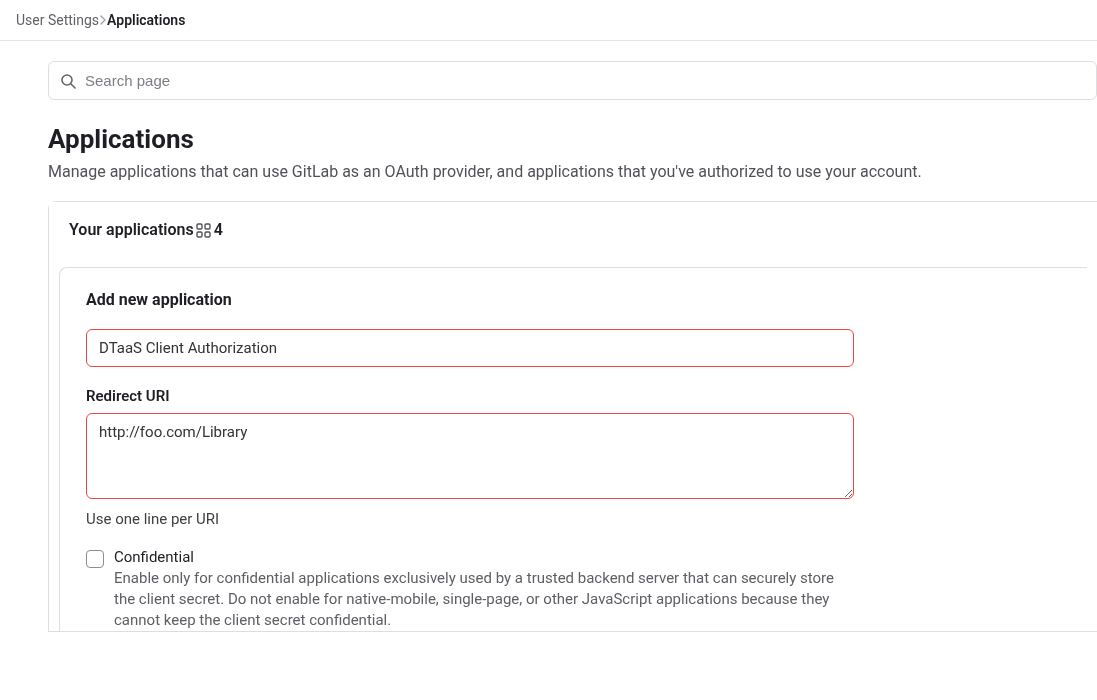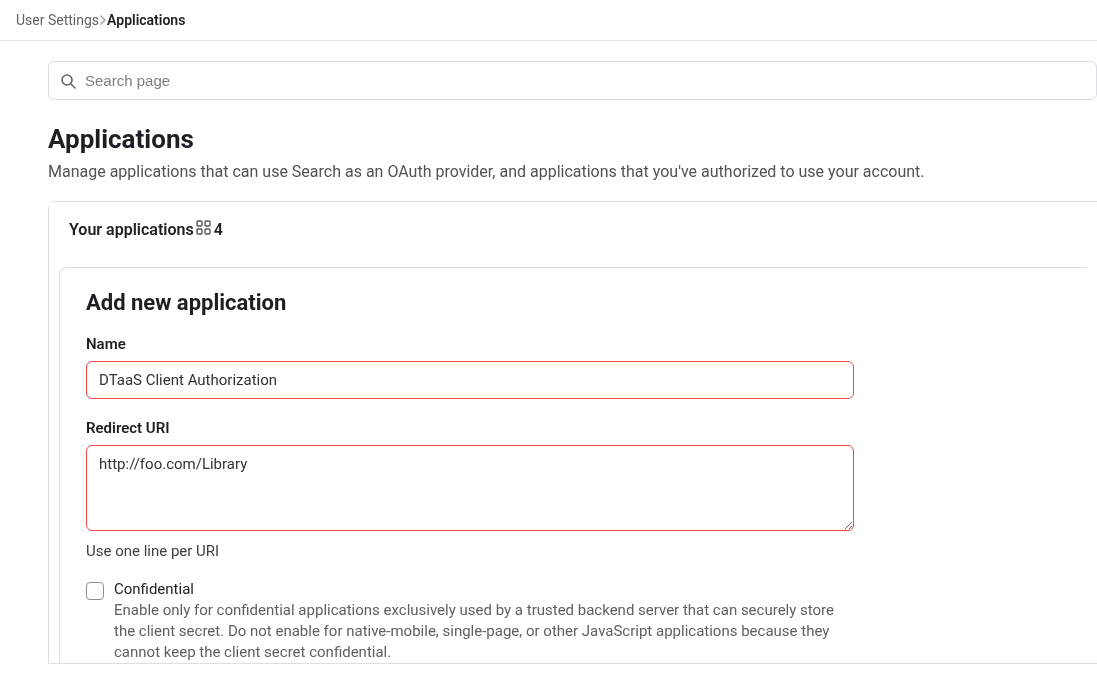--- a/index.html
+++ b/index.html
@@ -58,41 +58,41 @@
     margin-bottom: 20px;
   }
 
   .panel {
     border: 1px solid #dddde2;
     border-radius: 8px 0 0 0;
     border-right: none;
   }
   .panel-header {
     display: flex;
-    align-items: flex-start;
+    align-items: flex-end;
     gap: 2px;
     padding: 18px 20px;
     font-size: 16px;
     font-weight: 600;
     background: #fff;
   }
   .apps-icon { display: inline-flex; color: #535158; }
   .count { font-weight: 600; color: #1f1e24; }
 
   .card {
     margin: 10px 10px 0 10px;
     border: 1px solid #dddde2;
     border-radius: 8px 0 0 0;
     border-right: none;
     border-bottom: none;
     padding: 22px 26px 0 26px;
     background: #fff;
   }
   .card h2 {
-    font-size: 22px;
+    font-size: 16px;
     font-weight: 700;
     margin-bottom: 20px;
   }
   .form-group { margin-bottom: 20px; }
   .form-label {
     display: block;
     font-size: 15px;
     font-weight: 600;
     margin-bottom: 8px;
   }
@@ -154,41 +154,40 @@
     <span class="search-icon-pos">
       <svg width="16" height="16" viewBox="0 0 16 16">
           <circle cx="7" cy="7" r="5" fill="none" stroke="currentColor" stroke-width="1.6"></circle>
           <line x1="11" y1="11" x2="15" y2="15" stroke="currentColor" stroke-width="1.6" stroke-linecap="round"></line>
         </svg>
     </span>
     <input type="text" class="search-input" placeholder="Search page" style="">
   </div>
 
   <h1 class="page-title">Applications</h1>
-  <p class="page-desc">Manage applications that can use Search as an OAuth provider, and applications that you've authorized to use your account.</p>
+  <p class="page-desc">Manage applications that can use GitLab as an OAuth provider, and applications that you've authorized to use your account.</p>
 
   <div class="panel">
     <div class="panel-header">
       <span>Your applications</span>
       <span class="apps-icon">
         <svg width="16" height="16" viewBox="0 0 16 16">
           <rect x="1" y="1" width="5" height="5" rx="1.2" fill="none" stroke="currentColor" stroke-width="1.4"></rect>
           <rect x="9" y="1" width="5" height="5" rx="1.2" fill="none" stroke="currentColor" stroke-width="1.4"></rect>
           <rect x="1" y="9" width="5" height="5" rx="1.2" fill="none" stroke="currentColor" stroke-width="1.4"></rect>
           <rect x="9" y="9" width="5" height="5" rx="1.2" fill="none" stroke="currentColor" stroke-width="1.4"></rect>
         </svg>
       </span>
       <span class="count">4</span>
     </div>
 
     <div class="card">
       <h2>Add new application</h2>
 
       <div class="form-group">
-        <label class="form-label">Name</label>
         <input type="text" class="text-input" value="DTaaS Client Authorization" style="">
       </div>
 
       <div class="form-group">
         <label class="form-label">Redirect URI</label>
         <textarea class="text-area" style="">http://foo.com/Library</textarea>
         <div class="hint">Use one line per URI</div>
       </div>
 
       <div class="checkbox-row">

